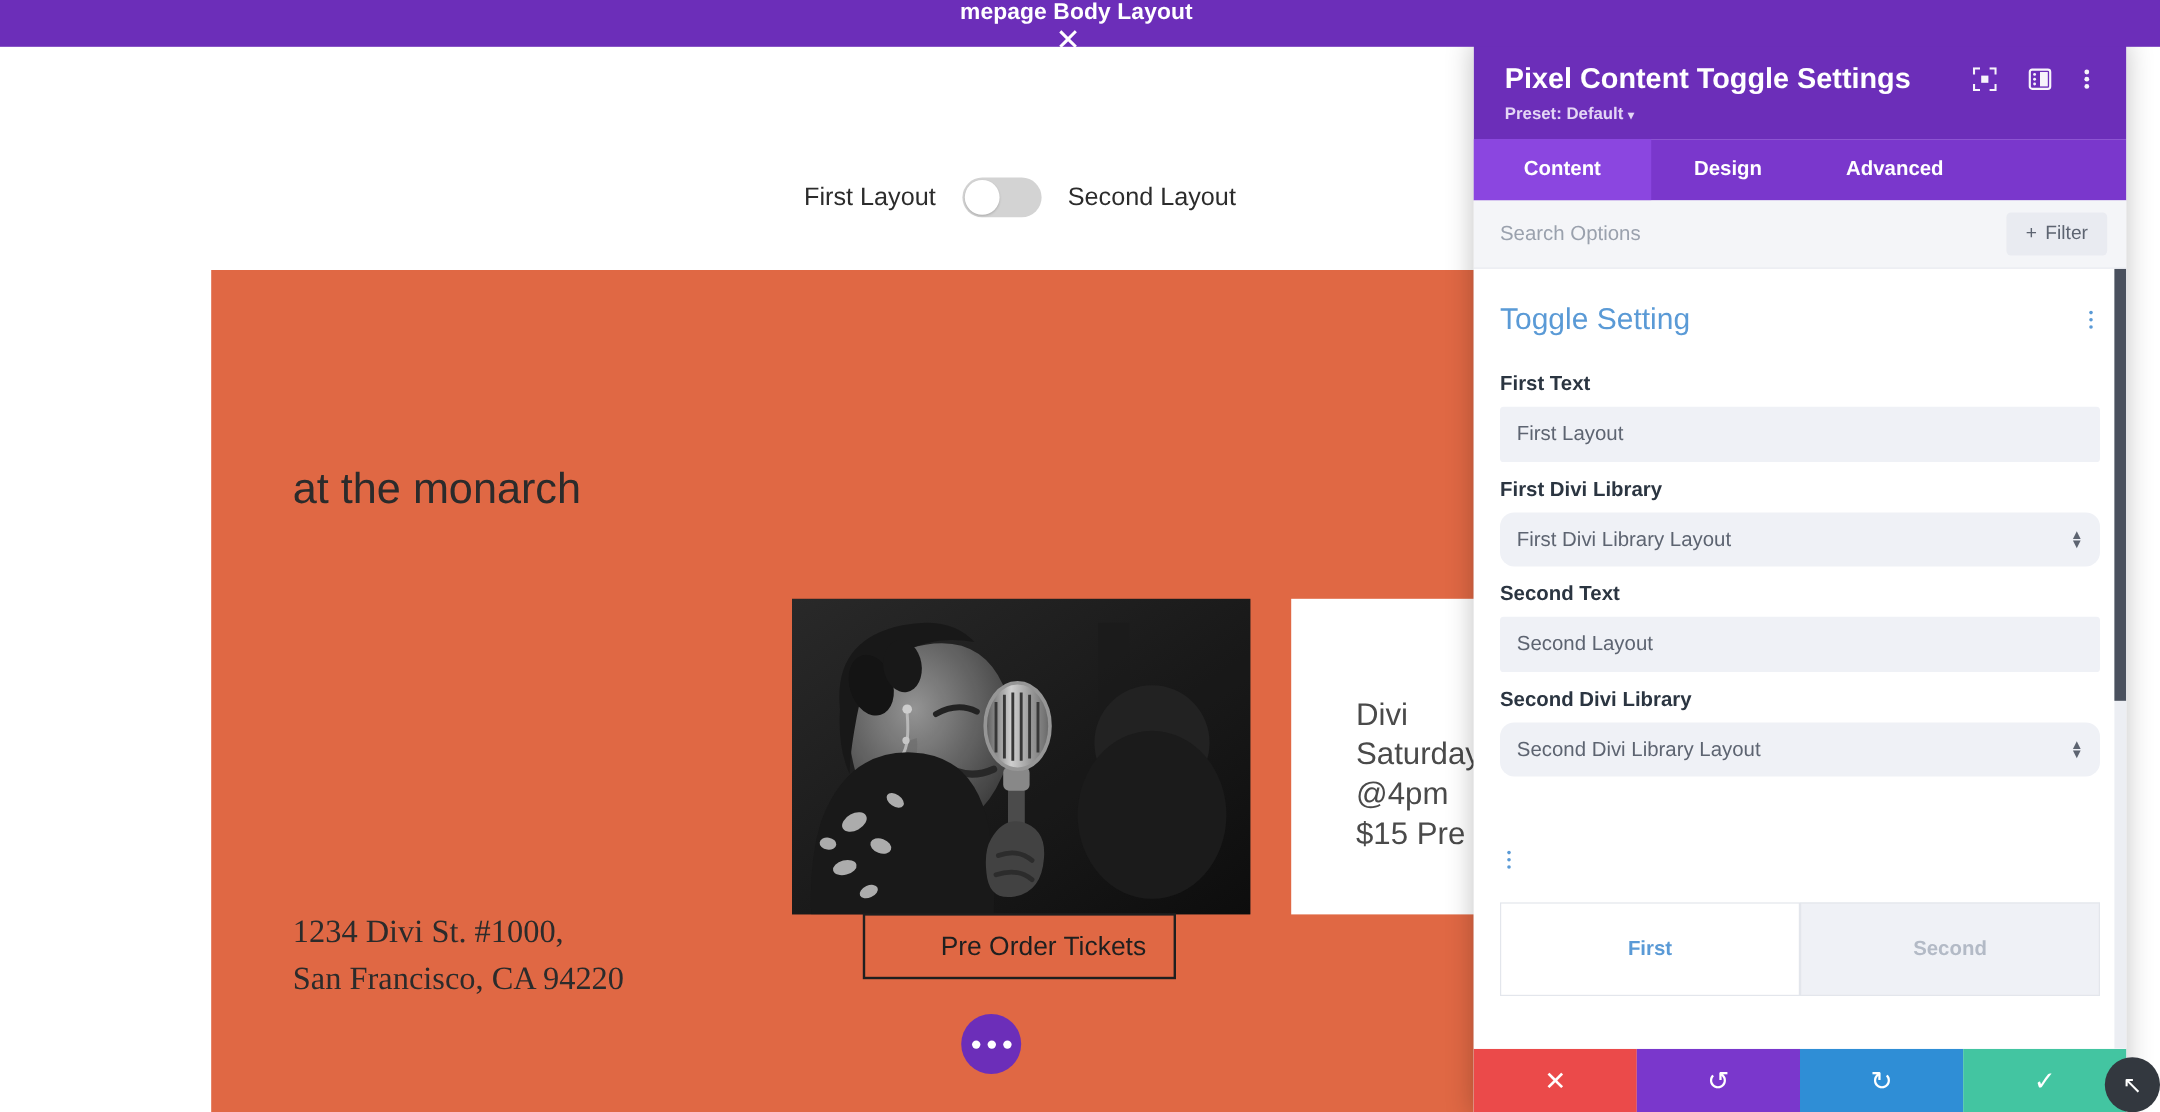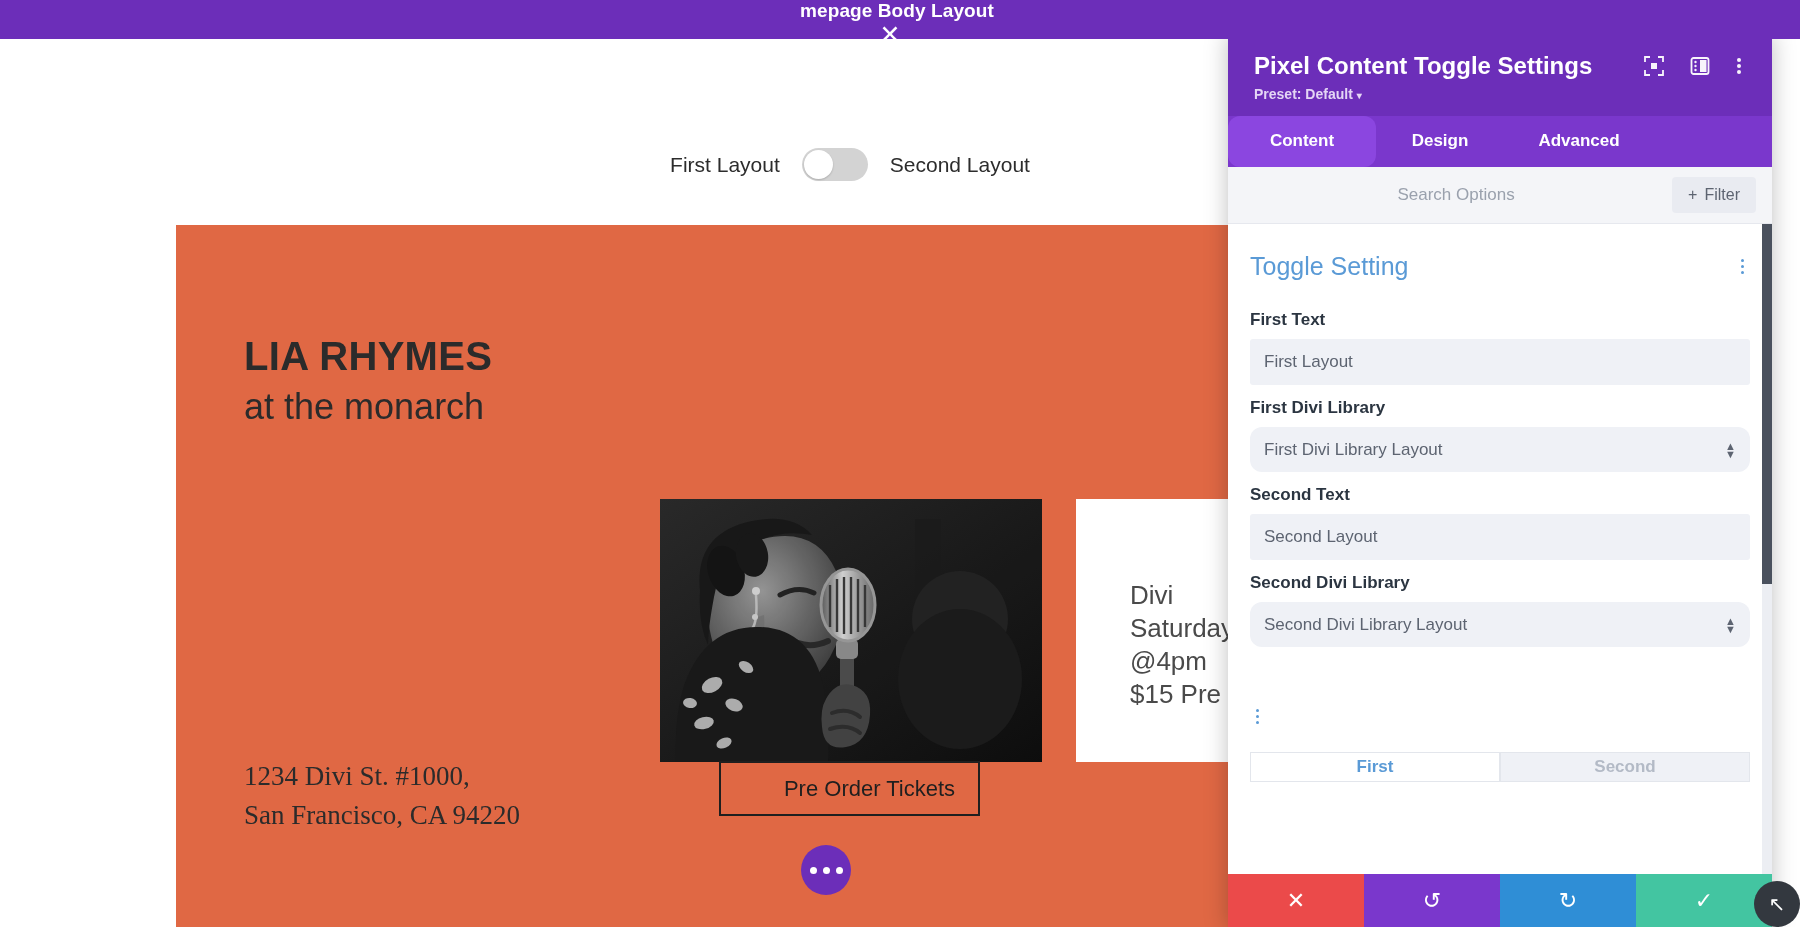--- a/index.html
+++ b/index.html
@@ -260,40 +260,39 @@
     color: #ffffff;
     font-size: 17px;
     font-weight: bold;
     text-align: center;
     cursor: pointer;
     white-space: nowrap;
   }
   .tab:nth-child(1) { width: 148px; }
   .tab:nth-child(2) { width: 128px; }
   .tab:nth-child(3) { width: 150px; }
-  .tab.active { background: #8b46e0; border-radius: 12px; }
+  .tab.active { background: #8b46e0; }
 
   .searchbar {
     display: flex;
     align-items: center;
     background: #f4f5f8;
     padding: 10px 16px 10px 22px;
     gap: 10px;
     flex: none;
     border-bottom: 1px solid #e6e8ee;
   }
   .search-input {
     flex: 1;
     border: none;
     outline: none;
     background: transparent;
     font-size: 17px;
     color: #5d6471;
     font-family: "Liberation Sans", sans-serif;
-    text-align: center;
   }
   .search-input::placeholder { color: #9aa1ad; }
   .filter-btn {
     display: flex;
     align-items: center;
     gap: 7px;
     background: #e9ebf1;
     border: none;
     border-radius: 4px;
     padding: 9px 16px;
@@ -375,21 +374,21 @@
     line-height: 8px;
     text-align: center;
   }
 
   .btn-group {
     display: flex;
     margin-top: 8px;
   }
   .grp-btn {
     flex: 1;
-    padding: 4px 0;
+    padding: 28px 0;
     text-align: center;
     font-size: 17px;
     font-weight: bold;
     cursor: pointer;
     border: 1px solid #e3e6ec;
     background: #eff1f6;
     color: #b3bac6;
     font-family: "Liberation Sans", sans-serif;
   }
   .grp-btn.sel {
@@ -465,21 +464,20 @@
 
     <div class="toggle-row">
       <div class="toggle-label">First Layout</div>
       <div class="toggle-switch">
         <div class="toggle-knob"></div>
       </div>
       <div class="toggle-label">Second Layout</div>
     </div>
 
     <div class="hero">
-      <div class="hero-title">LIA RHYMES</div>
       <div class="hero-sub">at the monarch</div>
 
       <div class="photo">
         <svg viewBox="0 0 382 263" preserveAspectRatio="xMidYMid slice">
           <defs>
             <linearGradient id="bgg" x1="0" y1="0" x2="1" y2="1">
               <stop offset="0" stop-color="#2b2b2b"></stop>
               <stop offset="1" stop-color="#0e0e0e"></stop>
             </linearGradient>
             <radialGradient id="face" cx="0.4" cy="0.35" r="0.7">

